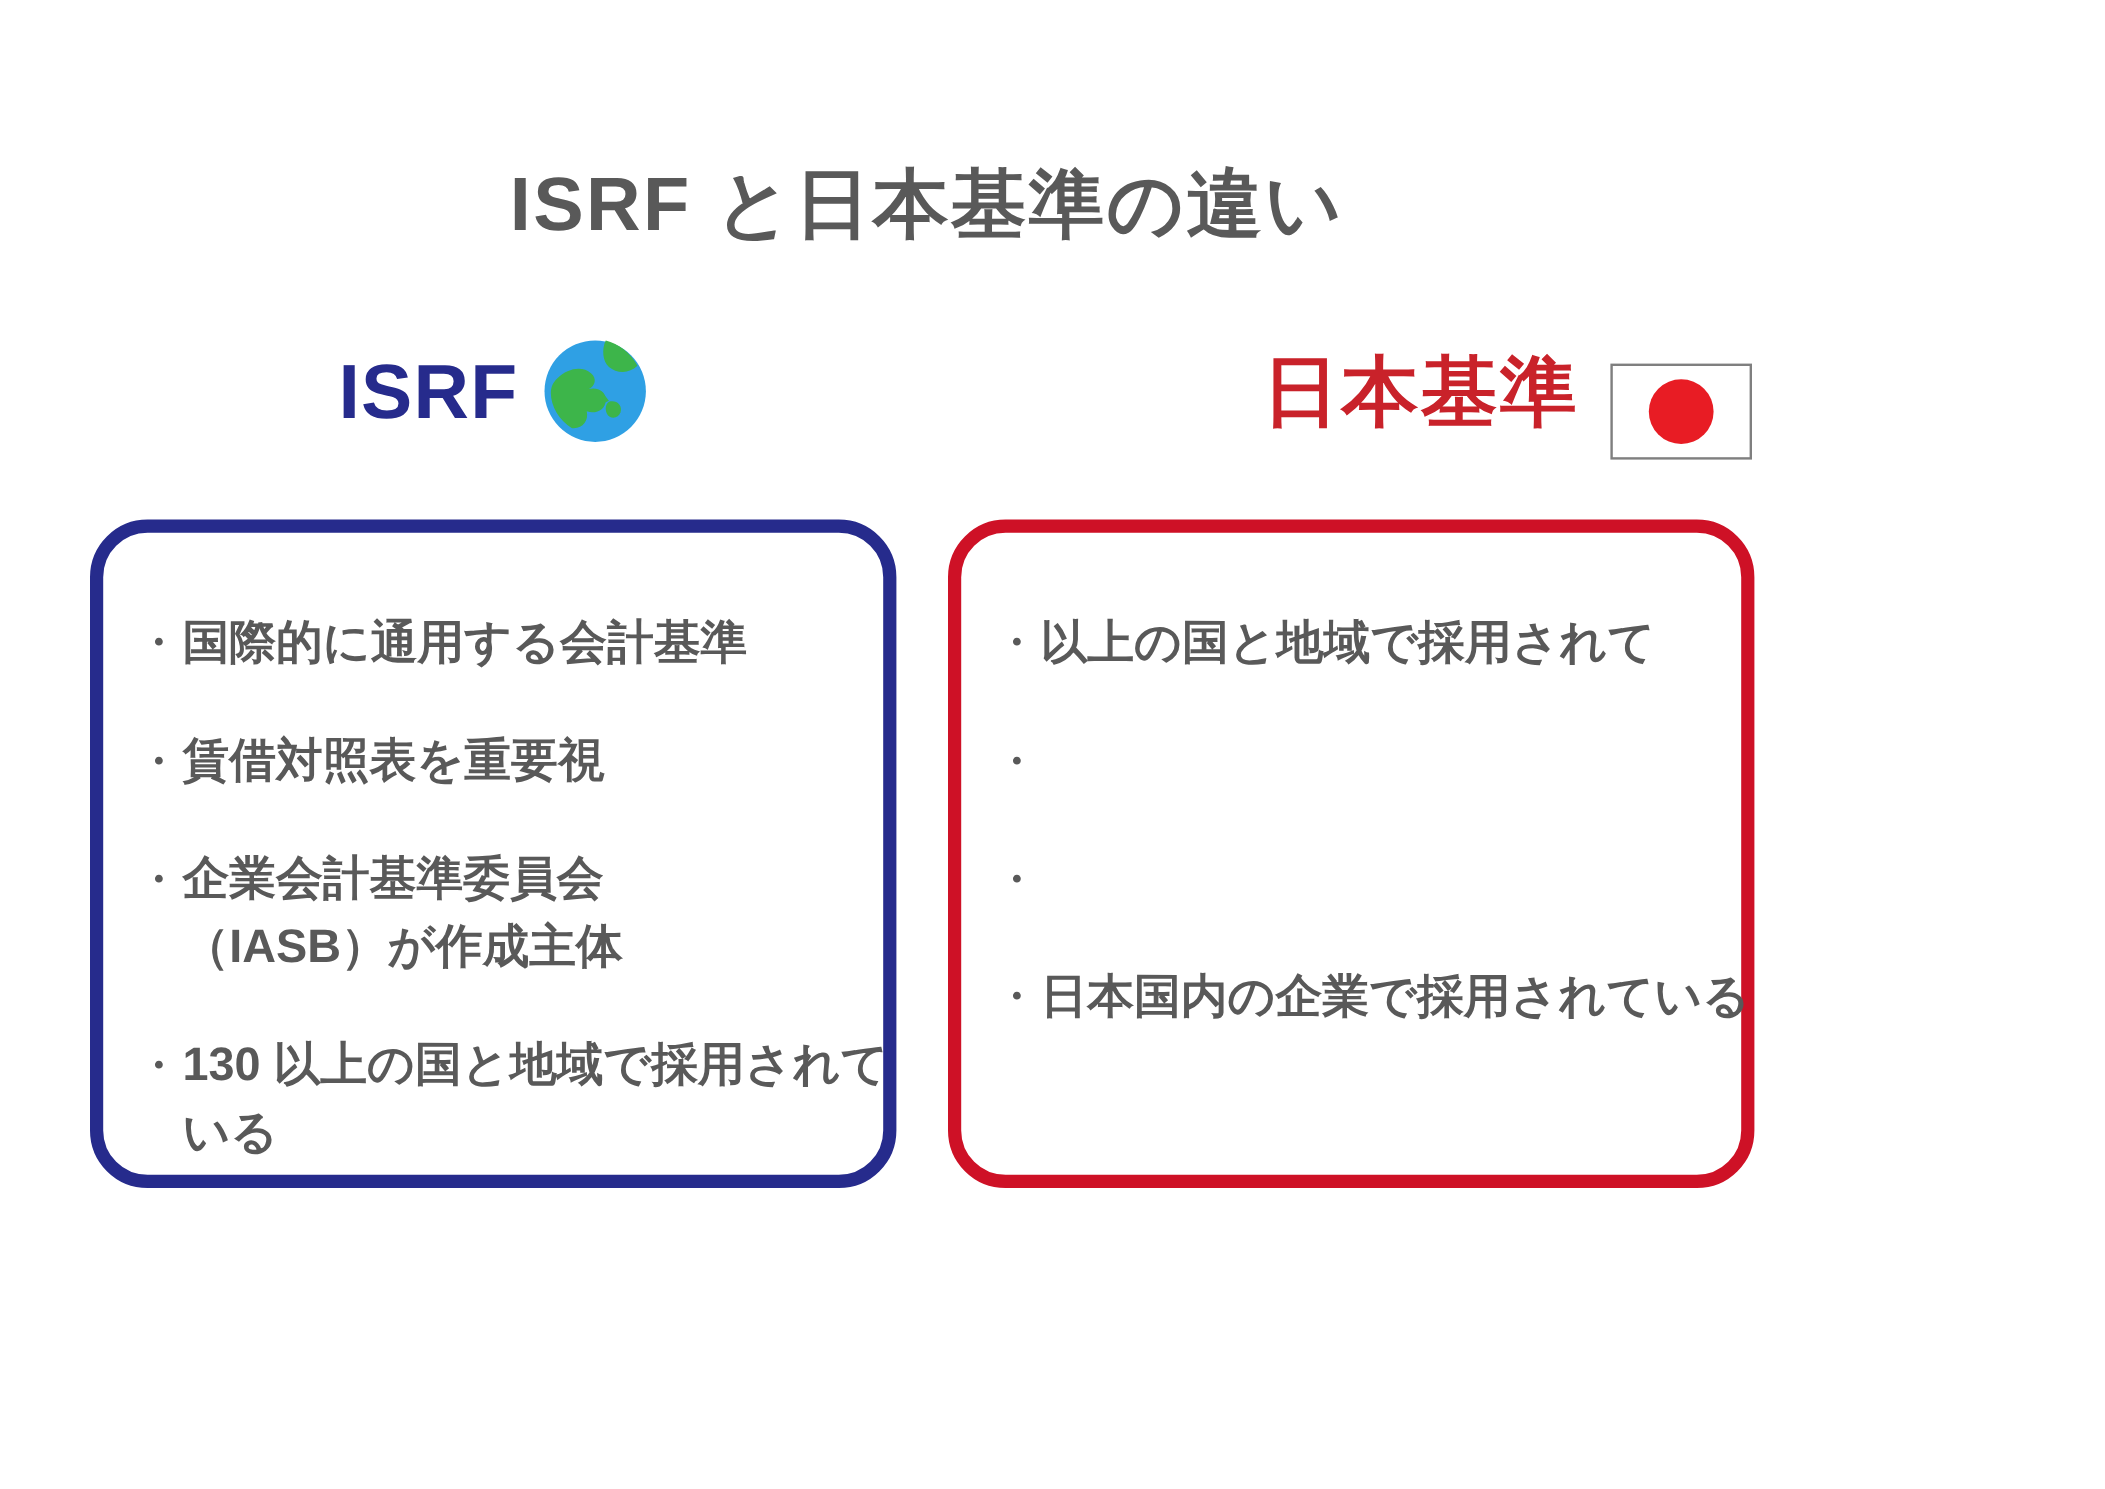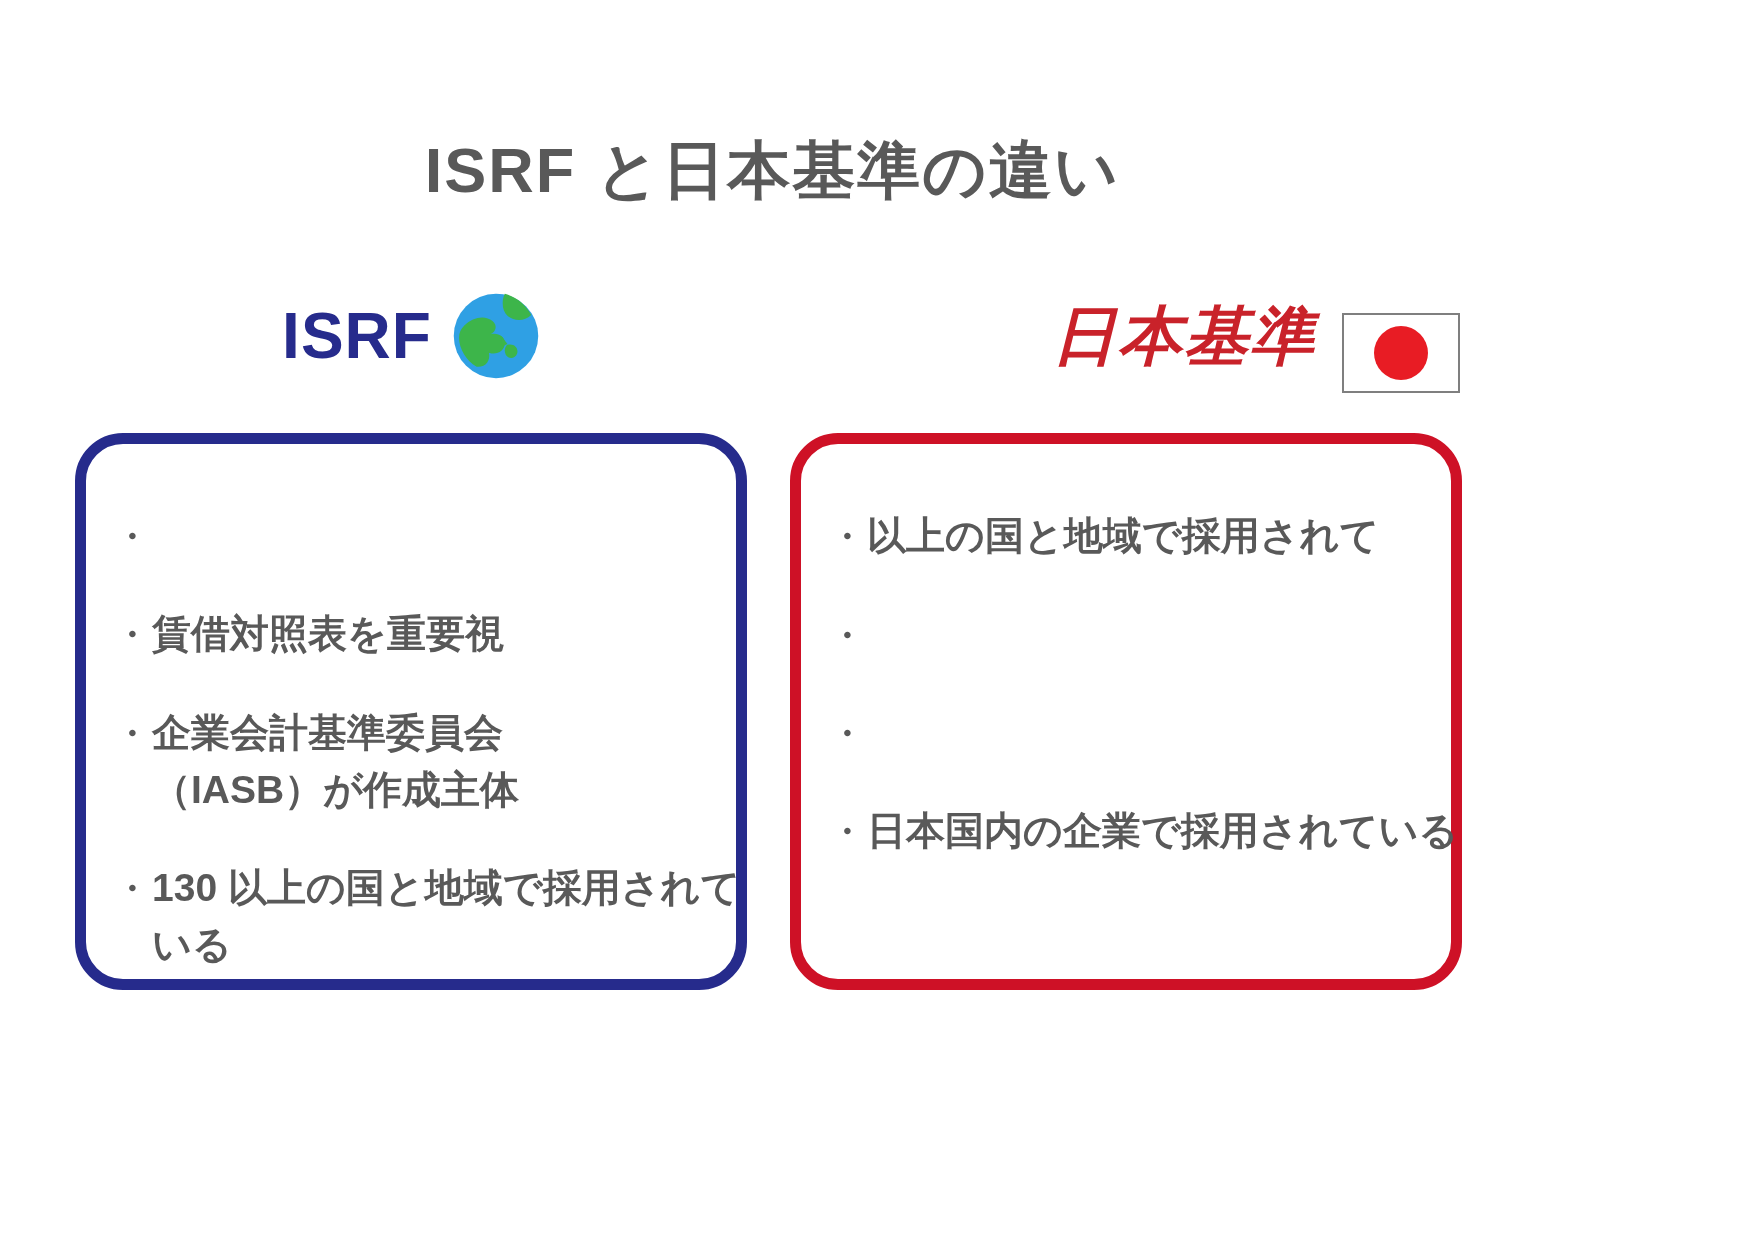--- a/index.html
+++ b/index.html
@@ -21,33 +21,32 @@
     overflow:hidden;
   }
   .title {
     position:absolute; top:128px; left:0; width:100%;
     text-align:center;
     font-size:63px; font-weight:bold;
     letter-spacing:2px;
     color:var(--text_gray);
   }
   .col-header {
-    position:absolute; top:276px; height:120px; width:672px;
+    position:absolute; top:266px; height:120px; width:672px;
     display:flex; align-items:center;
   }
   .col-header.left { left:75px; justify-content:center; gap:20px; }
   .col-header.right { left:790px; justify-content:flex-end; gap:26px; padding-right:2px; }
   .hdr-left-text {
     font-size:64px; font-weight:bold; letter-spacing:1px;
     color:var(--navy);
   }
   .hdr-right-text {
     font-size:64px; font-weight:bold; letter-spacing:2px;
     color:var(--heading_red);
-    font-style:italic;
   }
   .globe { width:88px; height:88px; display:block; }
   .flag {
     width:118px; height:80px;
     margin-top:34px;
     background:#ffffff;
     border:2px solid var(--flag_border);
     display:flex; align-items:center; justify-content:center;
     flex-shrink:0;
   }
@@ -100,20 +99,21 @@
   <div class="col-header right">
     <span class="hdr-right-text">日本基準</span>
     <div class="flag">
       <div class="flag-circle"></div>
     </div>
   </div>
 
   <div class="panel left">
     <div class="bullet">
       <span class="dot">・</span>
+      <span class="txt">国際的に通用する会計基準</span>
     </div>
     <div class="bullet">
       <span class="dot">・</span>
       <span class="txt">賃借対照表を重要視</span>
     </div>
     <div class="bullet">
       <span class="dot">・</span>
       <span class="txt">企業会計基準委員会
 （IASB）が作成主体</span>
     </div>

